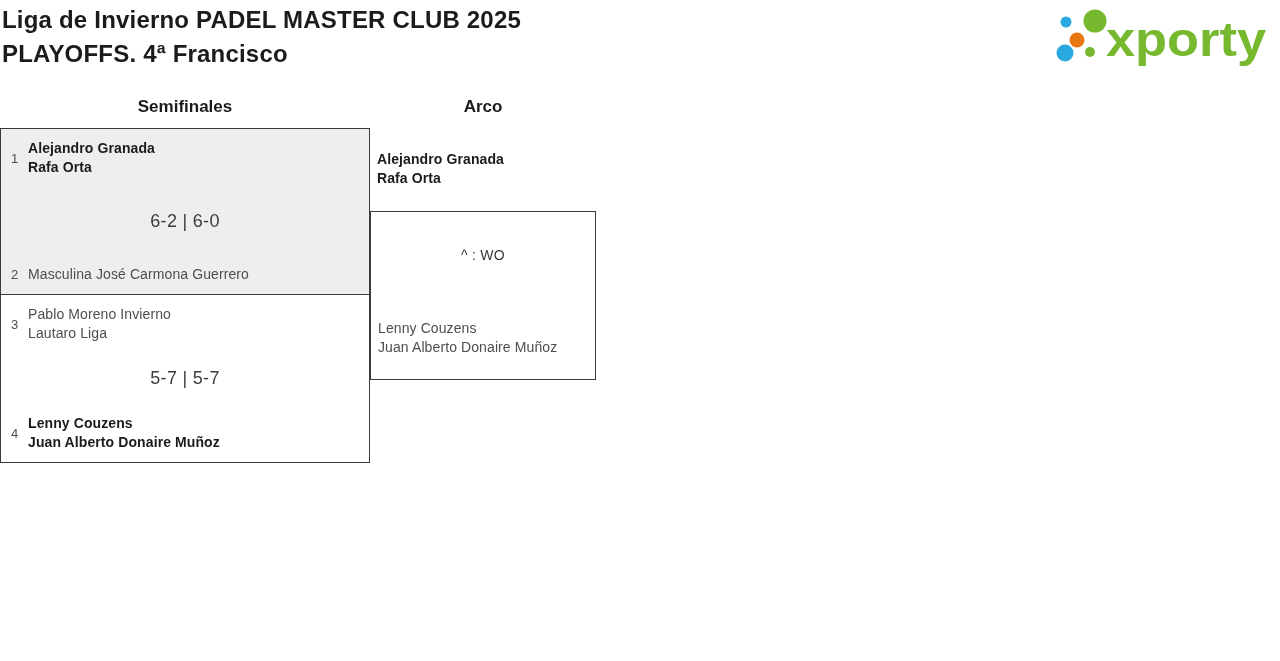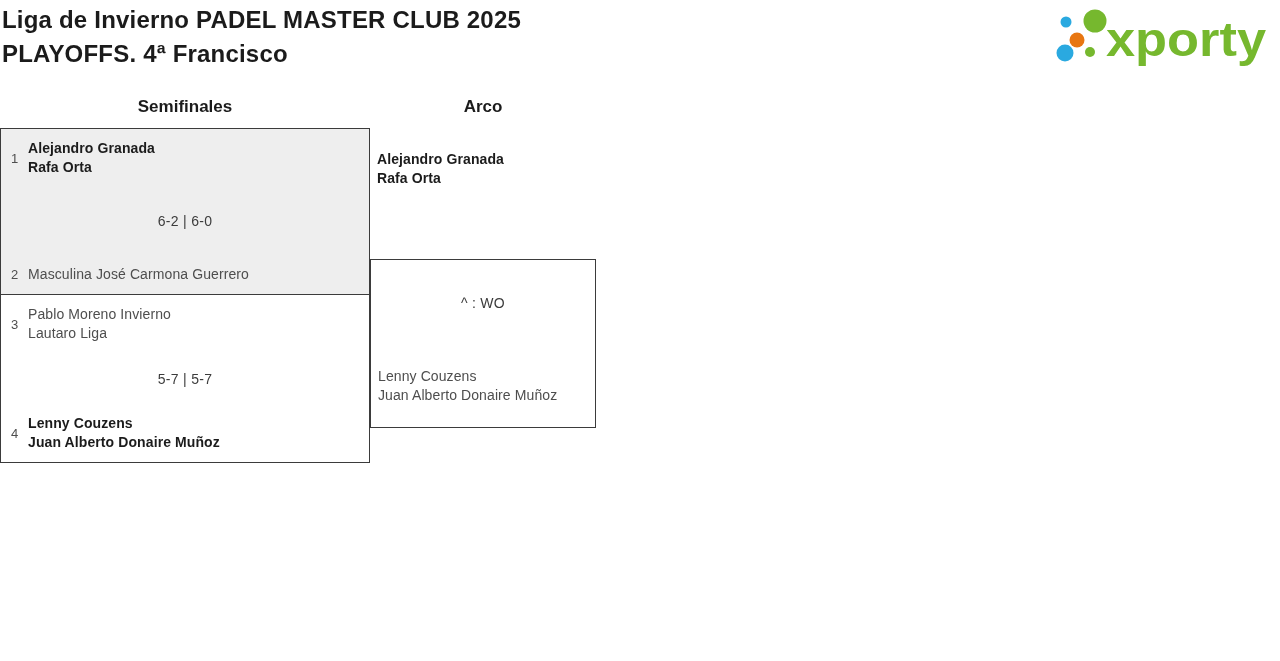--- a/index.html
+++ b/index.html
@@ -84,42 +84,41 @@
     line-height: 19px;
     color: #4e4e4e;
     letter-spacing: 0.1px;
   }
   .names.winner {
     font-weight: 700;
     color: #1b1b1b;
   }
   .score {
     text-align: center;
-    font-size: 14px;
+    font-size: 18px;
     color: #3c3c3c;
     letter-spacing: 0.3px;
   }
 
   
   .final-top-team {
     position: absolute;
     left: 377px;
     top: 150px;
     font-size: 14px;
     line-height: 19px;
     font-weight: 700;
     color: #1b1b1b;
     letter-spacing: 0.1px;
   }
   .match.final-box {
     left: 370px;
     top: 211px;
     width: 226px;
     height: 169px;
-    margin-top: 48px;
   }
   .final-score {
     position: absolute;
     left: 0;
     right: 0;
     top: 35px;
     text-align: center;
     font-size: 14px;
     color: #3c3c3c;
     letter-spacing: 0.3px;

